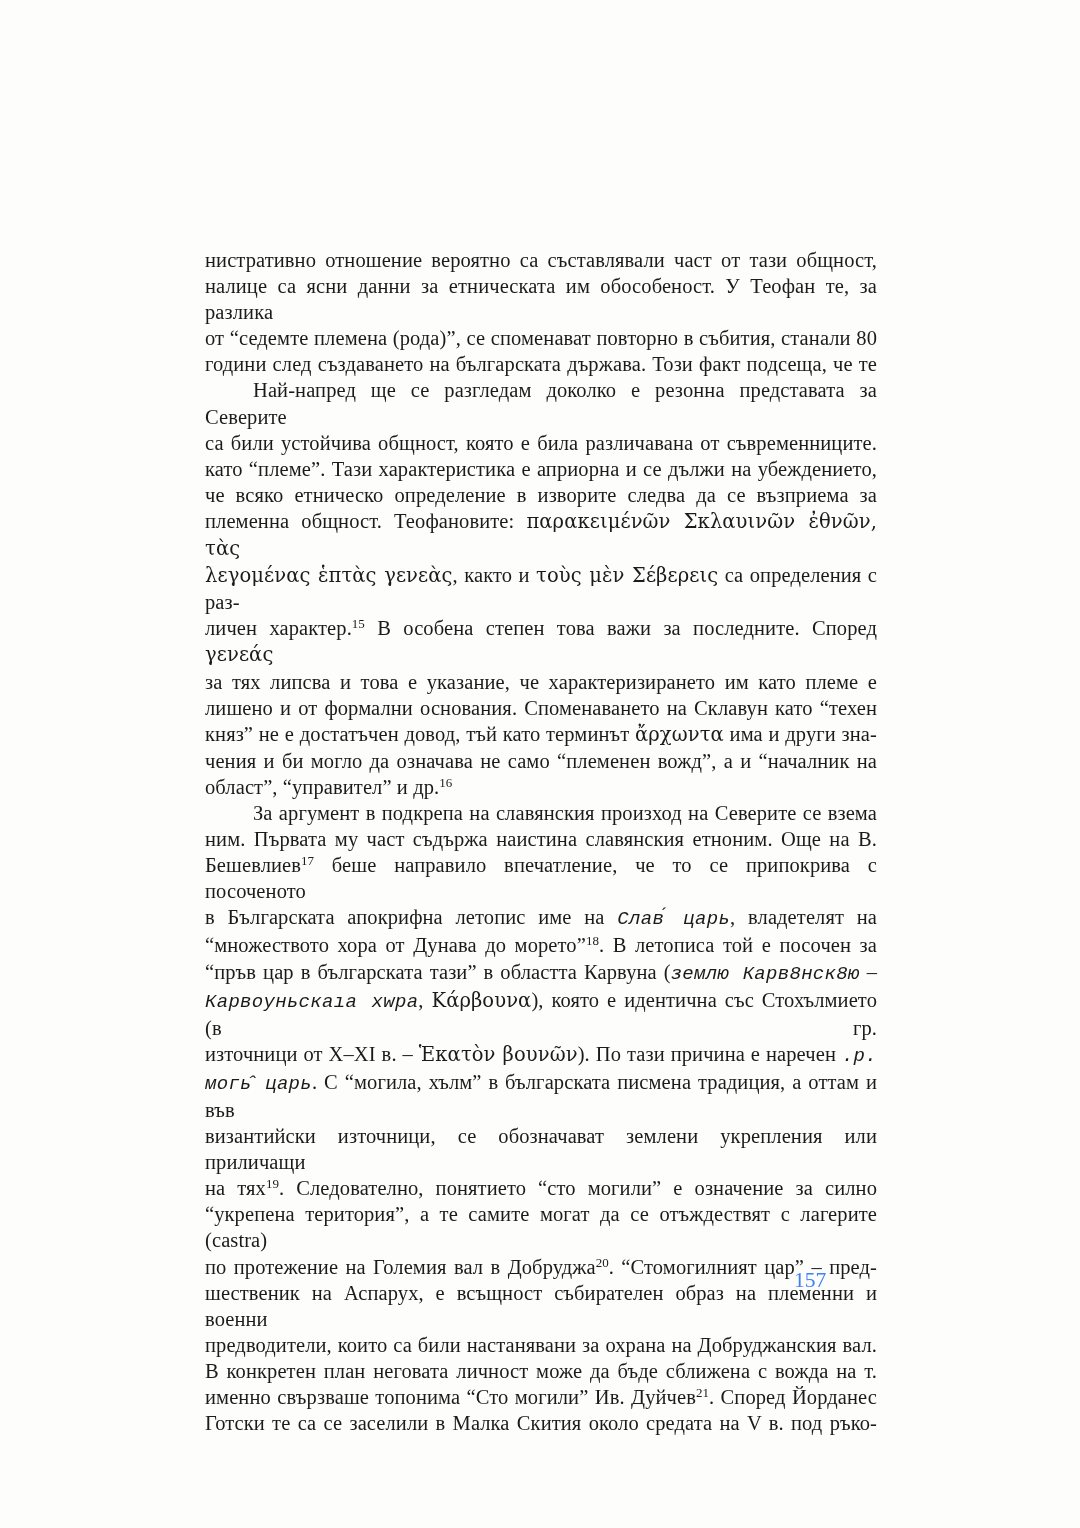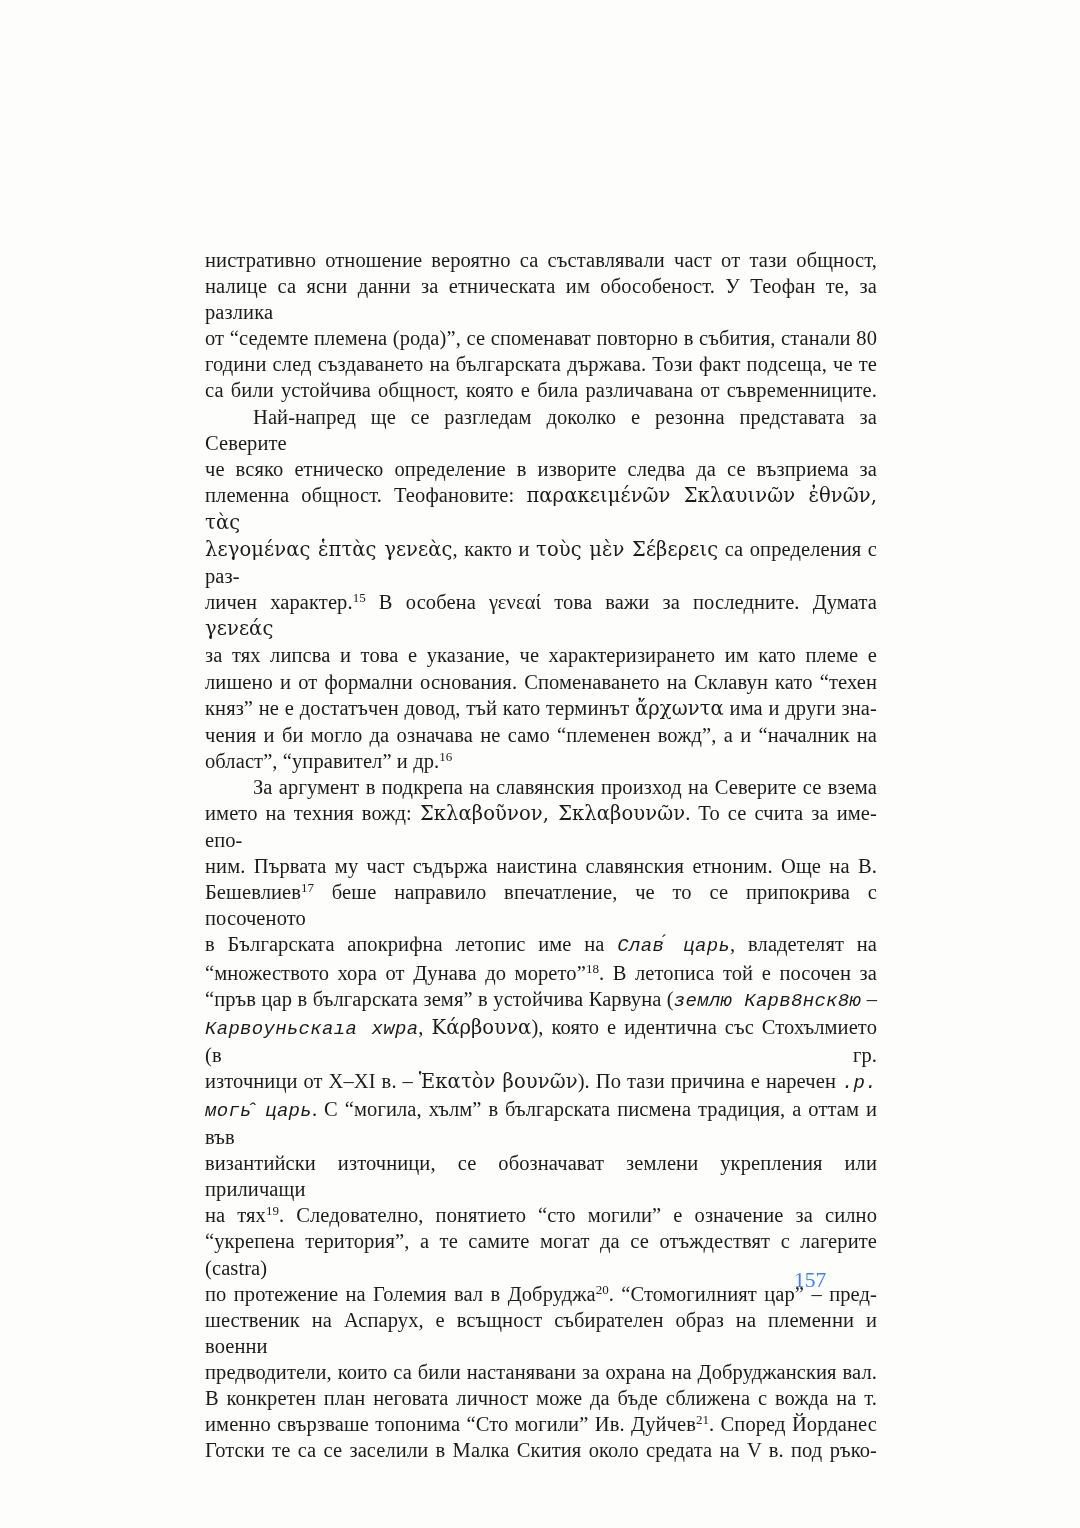--- a/index.html
+++ b/index.html
@@ -64,38 +64,38 @@
 </style>
 </head>
 <body>
 
 <div class="page">
   <div class="text-block">
       <div class="line"><span>нистративно отношение вероятно са съставлявали част от тази общност,</span></div>
       <div class="line"><span>налице са ясни данни за етническата им обособеност. У Теофан те, за разлика</span></div>
       <div class="line"><span>от “седемте племена (рода)”, се споменават повторно в събития, станали 80</span></div>
       <div class="line"><span>години след създаването на българската държава. Този факт подсеща, че те</span></div>
+      <div class="line indent"><span>Най-напред ще се разгледам доколко е резонна представата за Северите</span></div>
       <div class="line"><span>са били устойчива общност, която е била различавана от съвременниците.</span></div>
-      <div class="line indent"><span>Най-напред ще се разгледам доколко е резонна представата за Северите</span></div>
+      <div class="line"><span>като “племе”. Тази характеристика е априорна и се дължи на убеждението,</span></div>
       <div class="line"><span>че всяко етническо определение в изворите следва да се възприема за</span></div>
       <div class="line"><span>племенна общност. Теофановите: </span><span class="seg-g">παρακειμένῶν Σκλαυινῶν ἐθνῶν, τὰς</span></div>
       <div class="line"><span class="seg-g">λεγομένας ἑπτὰς γενεὰς</span><span>, както и </span><span class="seg-g">τοὺς μὲν Σέβερεις</span><span> са определения с раз-</span></div>
-      <div class="line"><span>личен характер.</span><span class="seg-sup">15</span><span> В особена γενεαί това важи за последните. Думата </span><span class="seg-g">γενεάς</span></div>
+      <div class="line"><span>личен характер.</span><span class="seg-sup">15</span><span> В особена степен това важи за последните. Според </span><span class="seg-g">γενεάς</span></div>
       <div class="line"><span>за тях липсва и това е указание, че характеризирането им като племе е</span></div>
       <div class="line"><span>лишено и от формални основания. Споменаването на Склавун като “техен</span></div>
       <div class="line"><span>княз” не е достатъчен довод, тъй като терминът </span><span class="seg-g">ἄρχωντα</span><span> има и други зна-</span></div>
       <div class="line"><span>чения и би могло да означава не само “племенен вожд”, а и “началник на</span></div>
       <div class="line short"><span>област”, “управител” и др.</span><span class="seg-sup">16</span></div>
       <div class="line indent"><span>За аргумент в подкрепа на славянския произход на Северите се взема</span></div>
-      <div class="line"><span>името на техния вожд: </span><span class="seg-g">Σκλαβοῦνον, Σκλαβουνῶν</span><span>. То се счита за име-епо-</span></div>
       <div class="line"><span>ним. Първата му част съдържа наистина славянския етноним. Още на В.</span></div>
       <div class="line"><span>Бешевлиев</span><span class="seg-sup">17</span><span> беше направило впечатление, че то се припокрива с посоченото</span></div>
       <div class="line"><span>в Българската апокрифна летопис име на </span><span class="seg-o">Слав́ царь</span><span>, владетелят на</span></div>
       <div class="line"><span>“множеството хора от Дунава до морето”</span><span class="seg-sup">18</span><span>. В летописа той е посочен за</span></div>
-      <div class="line"><span>“пръв цар в българската земя” в устойчива Карвуна (</span><span class="seg-o">землю Карв8нск8ю</span><span> –</span></div>
+      <div class="line"><span>“пръв цар в българската тази” в областта Карвуна (</span><span class="seg-o">землю Карв8нск8ю</span><span> –</span></div>
       <div class="line"><span class="seg-o">Карвоуньскаıа хwра</span><span>, </span><span class="seg-g">Κάρβουνα</span><span>), която е идентична със Стохълмието (в гр.</span></div>
       <div class="line"><span>източници от X–XI в. – </span><span class="seg-g">Ἑκατὸν βουνῶν</span><span>). По тази причина е наречен </span><span class="seg-o">.р.</span></div>
       <div class="line"><span class="seg-o">могь̂ царь</span><span>. С “могила, хълм” в българската писмена традиция, а оттам и във</span></div>
       <div class="line"><span>византийски източници, се обозначават землени укрепления или приличащи</span></div>
       <div class="line"><span>на тях</span><span class="seg-sup">19</span><span>. Следователно, понятието “сто могили” е означение за силно</span></div>
       <div class="line"><span>“укрепена територия”, а те самите могат да се отъждествят с лагерите (castra)</span></div>
       <div class="line"><span>по протежение на Големия вал в Добруджа</span><span class="seg-sup">20</span><span>. “Стомогилният цар” – пред-</span></div>
       <div class="line"><span>шественик на Аспарух, е всъщност събирателен образ на племенни и военни</span></div>
       <div class="line"><span>предводители, които са били настанявани за охрана на Добруджанския вал.</span></div>
       <div class="line"><span>В конкретен план неговата личност може да бъде сближена с вожда на т.</span></div>

